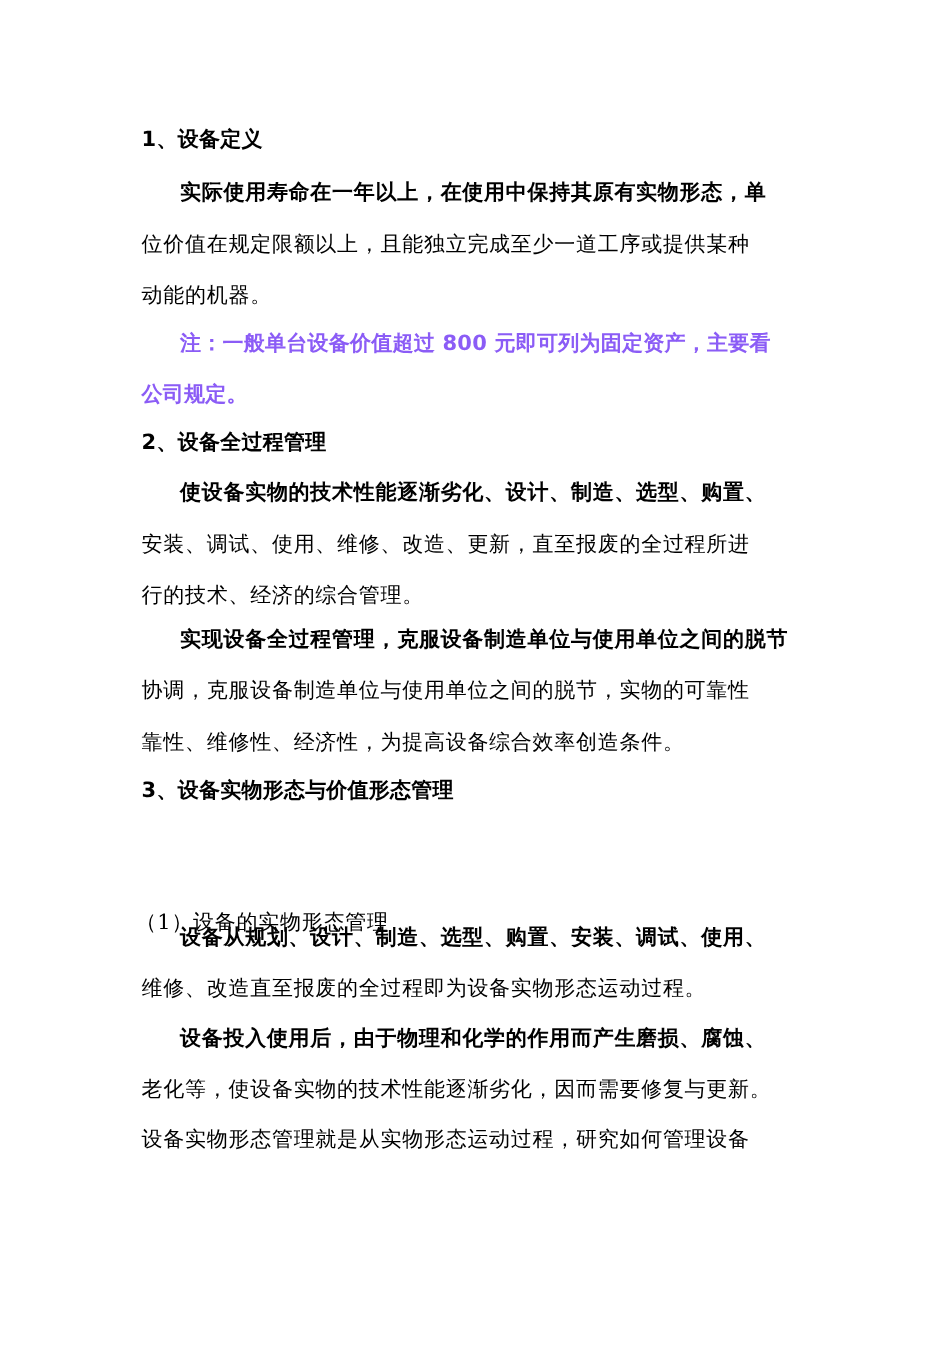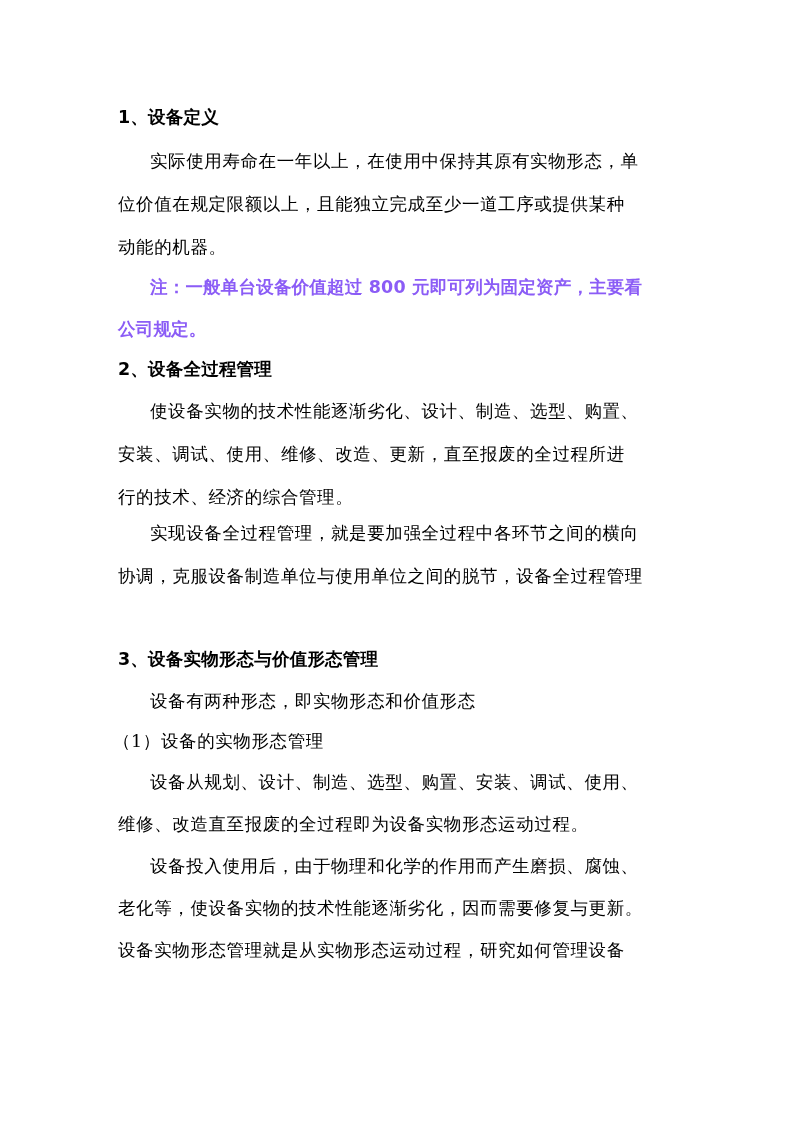--- a/index.html
+++ b/index.html
@@ -7,44 +7,44 @@
   .page {
     position: absolute; left: 0; top: 0; width: 793px; height: 882px;
     background: #ffffff; color: #000000;
     font-family: "DejaVu Serif", "Liberation Serif", serif;
   }
   .line {
     position: absolute; left: 118px; width: 560px;
     font-size: 17.5px; line-height: 22px; white-space: nowrap;
     letter-spacing: 0.6px;
   }
-  .indent { left: 150px; }
-  .sub { left: 113px; }
+  .indent { left: 150px; font-weight: bold; }
+  .sub { left: 113px; margin-top: 28px; }
   .h { font-family: "DejaVu Sans", "Liberation Sans", sans-serif; font-weight: bold; letter-spacing: 0.2px; }
   .red { color: #8b5cf6; font-family: "DejaVu Sans", "Liberation Sans", sans-serif; font-weight: bold; letter-spacing: 0.2px; }
 </style>
 </head>
 <body>
 
 <div class="page">
   <div class="line h" style="top:106px">1、设备定义</div>
   <div class="line indent" style="top:150px">实际使用寿命在一年以上，在使用中保持其原有实物形态，单</div>
   <div class="line" style="top:193px">位价值在规定限额以上，且能独立完成至少一道工序或提供某种</div>
   <div class="line" style="top:236px">动能的机器。</div>
   <div class="line indent red" style="top:276px">注：一般单台设备价值超过 800 元即可列为固定资产，主要看</div>
   <div class="line red" style="top:318px">公司规定。</div>
 
   <div class="line h" style="top:358px">2、设备全过程管理</div>
   <div class="line indent" style="top:400px">使设备实物的技术性能逐渐劣化、设计、制造、选型、购置、</div>
   <div class="line" style="top:443px">安装、调试、使用、维修、改造、更新，直至报废的全过程所进</div>
   <div class="line" style="top:486px">行的技术、经济的综合管理。</div>
-  <div class="line indent" style="top:522px">实现设备全过程管理，就是要加强全过程中各环节之间的横向</div>
-  <div class="line" style="top:565px">协调，克服设备制造单位与使用单位之间的脱节，设备全过程管理</div>
+  <div class="line indent" style="top:522px">实现设备全过程管理，克服设备制造单位与使用单位之间的脱节</div>
+  <div class="line" style="top:565px">协调，克服设备制造单位与使用单位之间的脱节，实物的可靠性</div>
+  <div class="line" style="top:608px">靠性、维修性、经济性，为提高设备综合效率创造条件。</div>
 
   <div class="line h" style="top:648px">3、设备实物形态与价值形态管理</div>
-  <div class="line indent" style="top:690px">设备有两种形态，即实物形态和价值形态</div>
   <div class="line sub" style="top:730px">（1）设备的实物形态管理</div>
   <div class="line indent" style="top:771px">设备从规划、设计、制造、选型、购置、安装、调试、使用、</div>
   <div class="line" style="top:813px">维修、改造直至报废的全过程即为设备实物形态运动过程。</div>
   <div class="line indent" style="top:855px">设备投入使用后，由于物理和化学的作用而产生磨损、腐蚀、</div>
   <div class="line" style="top:897px">老化等，使设备实物的技术性能逐渐劣化，因而需要修复与更新。</div>
   <div class="line" style="top:939px">设备实物形态管理就是从实物形态运动过程，研究如何管理设备</div>
 </div>
 
 </body></html>

